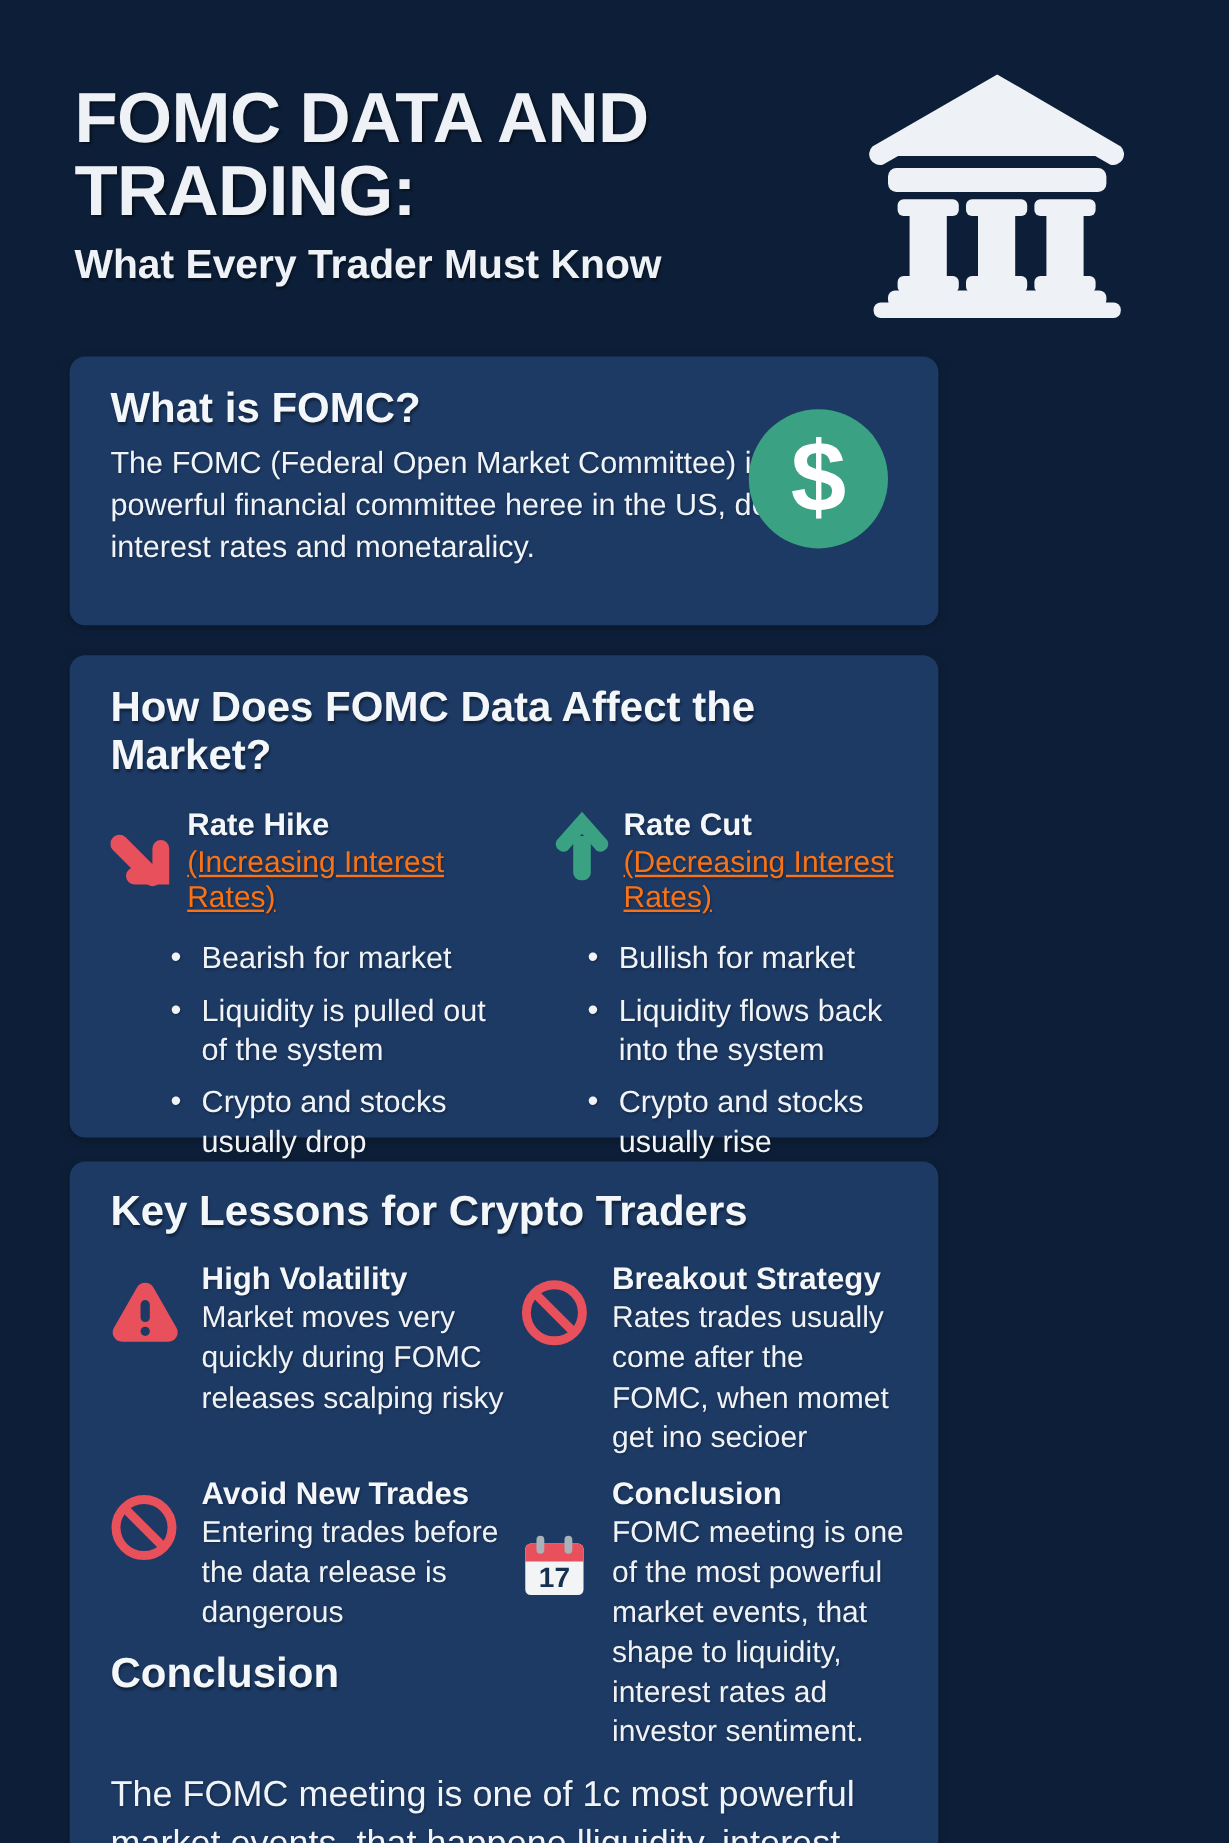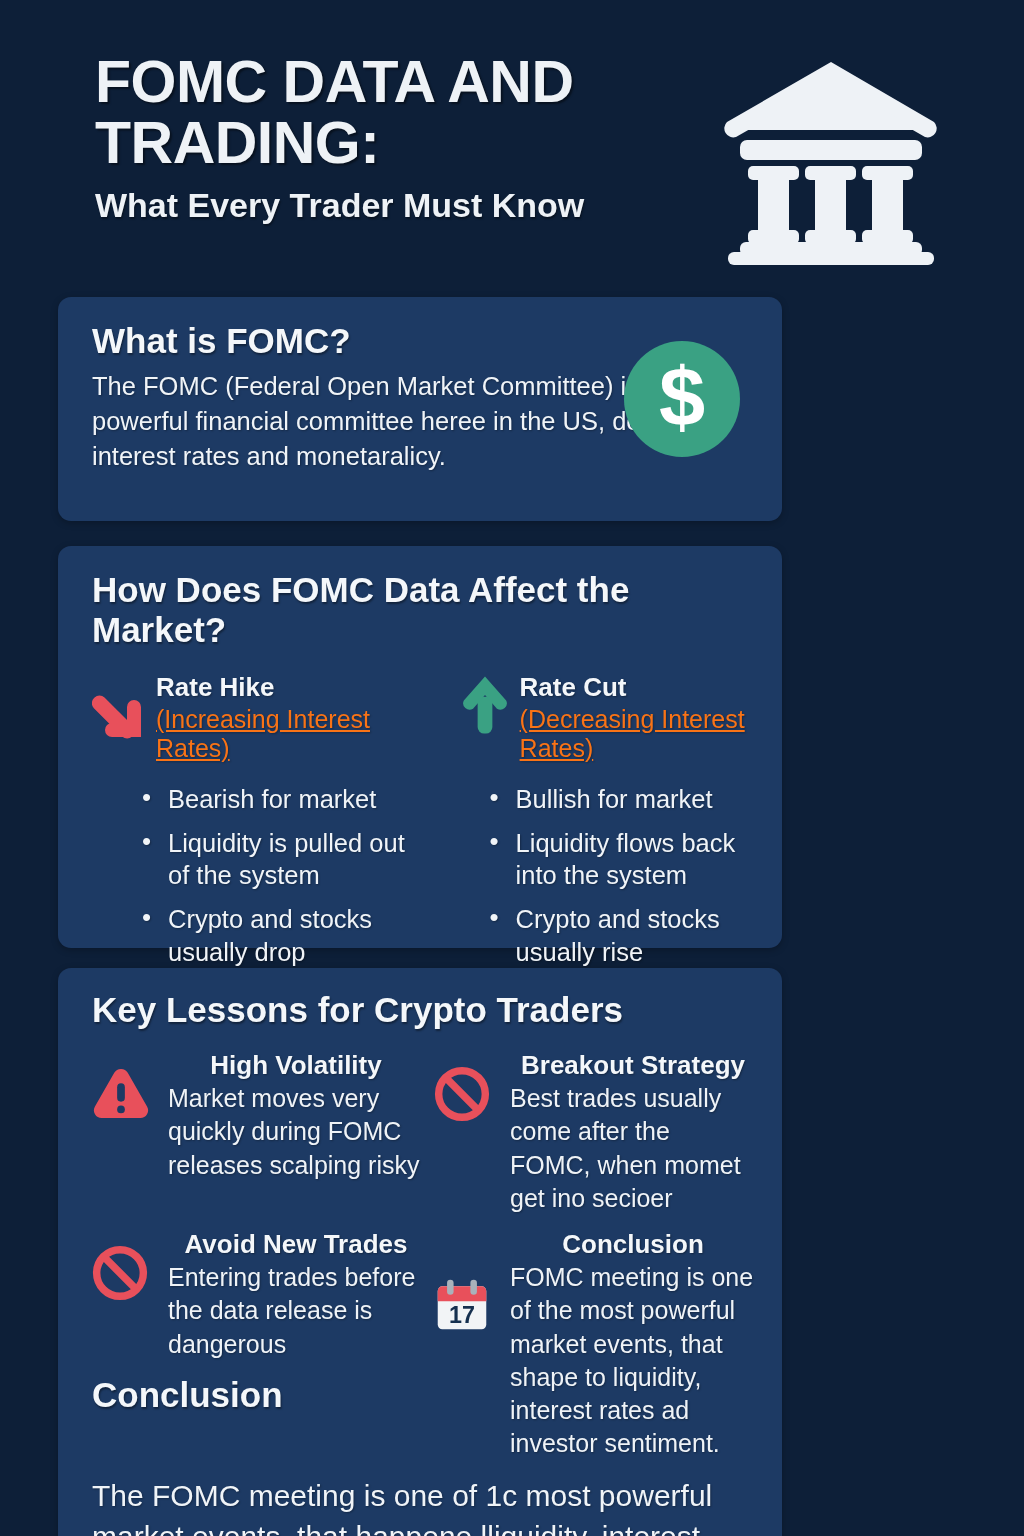--- a/index.html
+++ b/index.html
@@ -8,21 +8,21 @@
     background:#0d1f38;
     font-family:"Liberation Sans", sans-serif;
     color:#f2f5f8;
     overflow:hidden;
     position:relative;
   }
   .page { position:relative; width:1024px; height:1536px; overflow:hidden; }
 
   
   .header { position:absolute; left:58px; top:46px; width:920px; height:230px; }
-  .title-wrap { position:absolute; left:4px; top:6px; width:640px;margin-left:33px; }
+  .title-wrap { position:absolute; left:4px; top:22px; width:640px; }
   .title-main {
     font-size:59px; font-weight:bold; line-height:1.04;
     letter-spacing:-0.5px; color:#eef2f6;
     text-shadow:2px 2px 2px rgba(0,0,0,0.45);
   }
   .title-sub {
     margin-top:11px;
     font-size:34px; font-weight:bold; color:#eef2f6;
     text-shadow:1px 2px 2px rgba(0,0,0,0.4);
   }
@@ -78,21 +78,21 @@
   .col.right ul.bullets { padding-left:26px; }
 
   #card-lessons { top:968px; height:600px; padding:22px 26px 0 34px; }
   .lesson-grid { margin-top:20px; }
   .lesson-row { display:flex; }
   .lesson { display:flex; width:50%; margin-bottom:14px; }
   .lesson.rcol { padding-left:10px; }
   .lesson-ico { flex:0 0 76px; width:76px; padding-top:16px; }
   .lesson-ico.cal { padding-top:48px; }
   .lesson-txt { flex:1; }
-  .lesson-title { font-size:26px; font-weight:bold; color:#f4f7fa; text-shadow:1px 1px 2px rgba(0,0,0,0.35);text-align:center; }
+  .lesson-title { font-size:26px; font-weight:bold; color:#f4f7fa; text-shadow:1px 1px 2px rgba(0,0,0,0.35); }
   .lesson-body { font-size:25px; line-height:1.33; color:#eff3f7; margin-top:1px; text-shadow:1px 1px 2px rgba(0,0,0,0.3); }
 
   .final { margin-top:6px; padding-right:10px; }
   .final-h { font-size:35px; font-weight:bold; color:#f4f7fa; text-shadow:1px 2px 2px rgba(0,0,0,0.4); }
   .final-b { font-size:30px; line-height:1.38; color:#f0f4f8; margin-top:6px; max-width:700px; text-shadow:1px 1px 2px rgba(0,0,0,0.3); }
 
   
   .lessons-bottom { display:flex; }
   .lessons-bottom .lb-left { width:50%; }
   .lessons-bottom .lb-right { width:50%; padding-left:10px; }
@@ -214,21 +214,21 @@
 
         <div class="lesson rcol">
           <div class="lesson-ico">
             <svg viewBox="0 0 60 60" width="56" height="56" aria-hidden="true">
               <circle cx="30" cy="30" r="25" fill="none" stroke="#e8505b" stroke-width="8"></circle>
               <rect x="26" y="4" width="8" height="52" rx="4" fill="#e8505b" transform="rotate(-45 30 30)"></rect>
             </svg>
           </div>
           <div class="lesson-txt">
             <div class="lesson-title">Breakout Strategy</div>
-            <div class="lesson-body">Best trades usually come after the FOMC, when momet get ino secioer</div>
+            <div class="lesson-body">Rates trades usually come after the FOMC, when momet get ino secioer</div>
           </div>
         </div>
       </div>
 
       <div class="lessons-bottom">
         <div class="lb-left">
           <div class="lesson" style="width:100%">
             <div class="lesson-ico">
               <svg viewBox="0 0 60 60" width="56" height="56" aria-hidden="true">
                 <circle cx="30" cy="30" r="25" fill="none" stroke="#e8505b" stroke-width="8"></circle>

